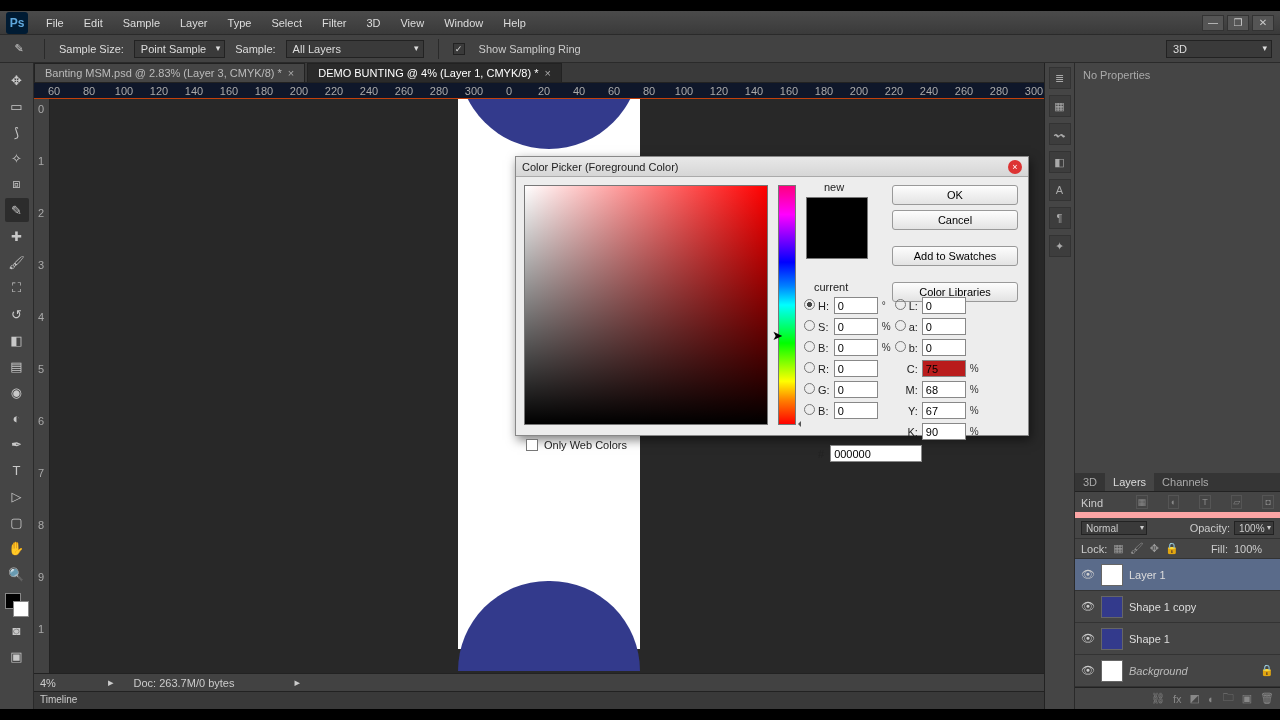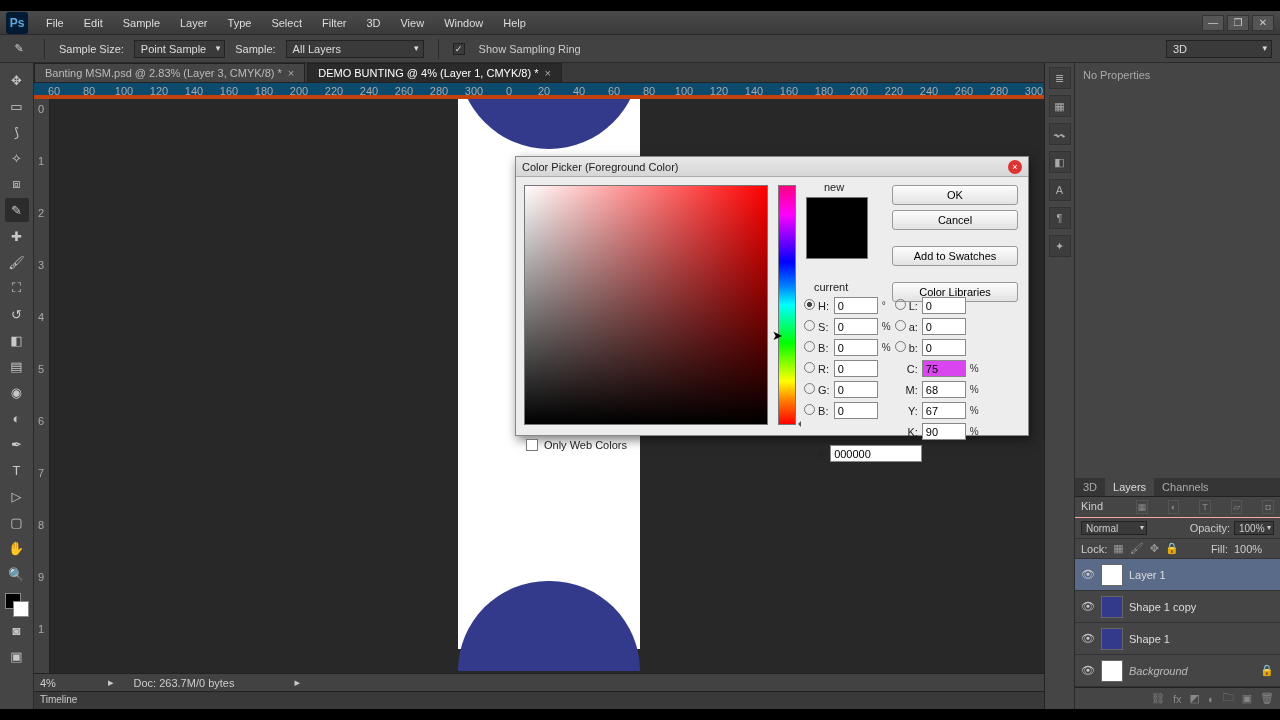--- a/index.html
+++ b/index.html
@@ -25,21 +25,21 @@
 .toolcol .tool{width:24px;height:24px;margin:1px 0;display:flex;align-items:center;justify-content:center;color:#c8c8c8;font-size:13px;border-radius:2px}
 .toolcol .tool.active{background:#2c2c2c}
 .toolcol .swatches{margin-top:6px;width:24px;height:24px;position:relative}
 .toolcol .swatches .fg{position:absolute;top:0;left:0;width:16px;height:16px;background:#000;border:1px solid #888}
 .toolcol .swatches .bg{position:absolute;bottom:0;right:0;width:16px;height:16px;background:#fff;border:1px solid #888}
 .docarea{flex:1;display:flex;flex-direction:column;min-width:0;background:#2a2a2a}
 .tabs{height:20px;background:#3a3a3a;display:flex;align-items:flex-end;border-bottom:1px solid #222}
 .tabs .tab{padding:3px 10px;background:#454545;color:#bbb;border:1px solid #222;border-bottom:none;margin-right:2px;font-size:10px;display:flex;align-items:center;gap:6px}
 .tabs .tab.active{background:#2a2a2a;color:#fff}
 .tabs .tab .x{color:#aaa}
-.ruler-h{height:16px;background:#0c4a6e;display:flex;position:relative;border-bottom:4px solid #c2410c;color:#aaa;font-size:9px}
+.ruler-h{height:16px;background:#0f172a;display:flex;position:relative;border-bottom:1px solid #c2410c;color:#aaa;font-size:9px}
 .ruler-h span{position:absolute;top:2px;transform:translateX(-50%)}
 .canvas-wrap{flex:1;display:flex}
 .ruler-v{width:16px;background:#424242;border-right:1px solid #222;position:relative;color:#aaa;font-size:9px}
 .ruler-v span{position:absolute;left:4px;transform:translateY(-50%)}
 .canvas{flex:1;background:#282828;position:relative;overflow:hidden}
 .artboard{position:absolute;left:408px;top:0;width:182px;height:550px;background:#fff}
 .shape-top{position:absolute;left:0;top:-50px;width:182px;height:100px;background:#333a8c;border-radius:0 0 100px 100px}
 .shape-bot{position:absolute;left:0;bottom:-22px;width:182px;height:90px;background:#333a8c;border-radius:100px 100px 0 0}
 .statusbar{height:18px;background:#424242;border-top:1px solid #222;display:flex;align-items:center;color:#ccc;font-size:10px;padding:0 6px;gap:20px}
 .statusbar .zoom{width:48px}
@@ -49,21 +49,21 @@
 .panels{width:206px;background:#454545;border-left:1px solid #2a2a2a;display:flex;flex-direction:column}
 .panel-head{background:#353535;padding:3px 8px;color:#ddd;font-size:11px;border-bottom:1px solid #222}
 .panel-body{flex:0 0 auto;padding:6px 8px;color:#aaa}
 .panel-gap{flex:1}
 .layer-tabs{display:flex;background:#353535;border-bottom:1px solid #222}
 .layer-tabs .lt{padding:3px 8px;color:#aaa}
 .layer-tabs .lt.active{background:#454545;color:#ddd}
 .layer-opts{display:flex;align-items:center;gap:4px;padding:3px 6px;border-bottom:1px solid #333}
 .layer-opts .dd{background:#3a3a3a;border:1px solid #222;padding:1px 14px 0 4px;position:relative;color:#ccc;font-size:10px}
 .layer-opts .dd:after{content:"▾";position:absolute;right:2px;top:1px;font-size:8px}
-.layer-filterrow{display:flex;align-items:flex-start;gap:20px;padding:3px 6px;border-bottom:1px solid #fca5a5}
+.layer-filterrow{display:flex;align-items:flex-end;gap:20px;padding:3px 6px;border-bottom:6px solid #fca5a5}
 .layer-filterrow .fi{width:14px;height:14px;border:1px solid #555;display:flex;align-items:center;justify-content:center;font-size:9px;color:#888}
 .lockrow{display:flex;align-items:center;gap:6px;padding:3px 6px;border-bottom:1px solid #333;font-size:10px}
 .lockrow .li{font-size:11px;color:#999}
 .layerlist{display:flex;flex-direction:column}
 .layer{display:flex;align-items:center;height:32px;border-bottom:1px solid #333;padding:0 6px;gap:6px}
 .layer .eye{width:14px;text-align:center;color:#ccc}
 .layer .thumb{width:22px;height:22px;background:#fff;border:1px solid #666}
 .layer.selected{background:#5a6b8a}
 .layer .nm{color:#ddd}
 .layer .nm.italic{font-style:italic;color:#bbb}
@@ -357,21 +357,21 @@
         <input value="0" style="">
         <span class="u">%</span>
       <span><span class="r"></span> <span>b:</span></span>
         <input value="0" style="">
         <span class="u"></span>
 
       <span><span class="r"></span> <span>R:</span></span>
         <input value="0" style="">
         <span class="u"></span>
       <span style="text-align:right">C:</span>
-        <input style="background: #d946ef;" value="75">
+        <input style="background: #b91c1c;" value="75">
         <span class="u">%</span>
 
       <span><span class="r"></span> <span>G:</span></span>
         <input value="0" style="">
         <span class="u"></span>
       <span style="text-align:right">M:</span>
         <input value="68" style="">
         <span class="u">%</span>
 
       <span><span class="r"></span> <span>B:</span></span>

